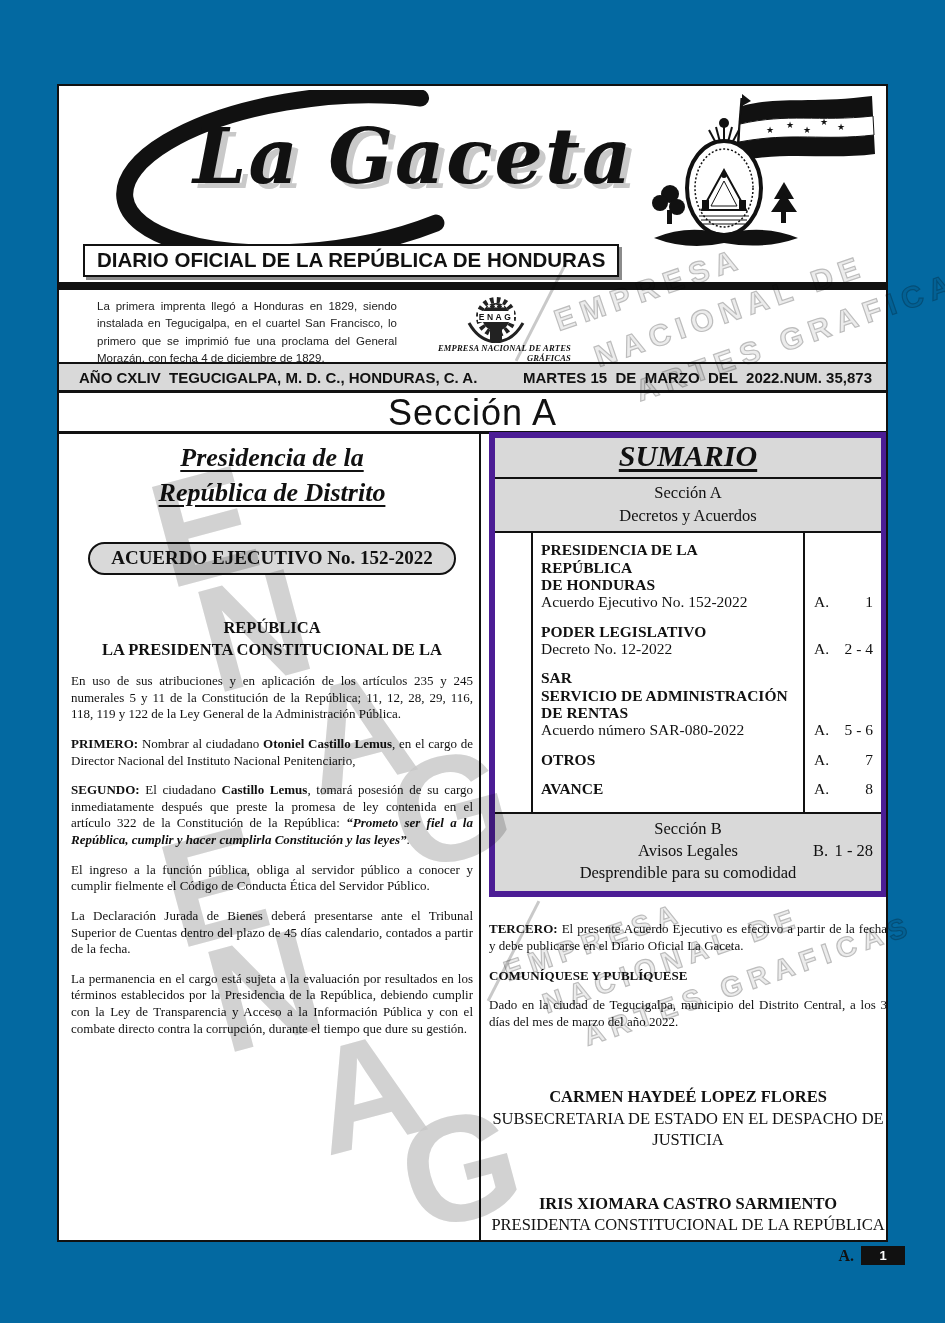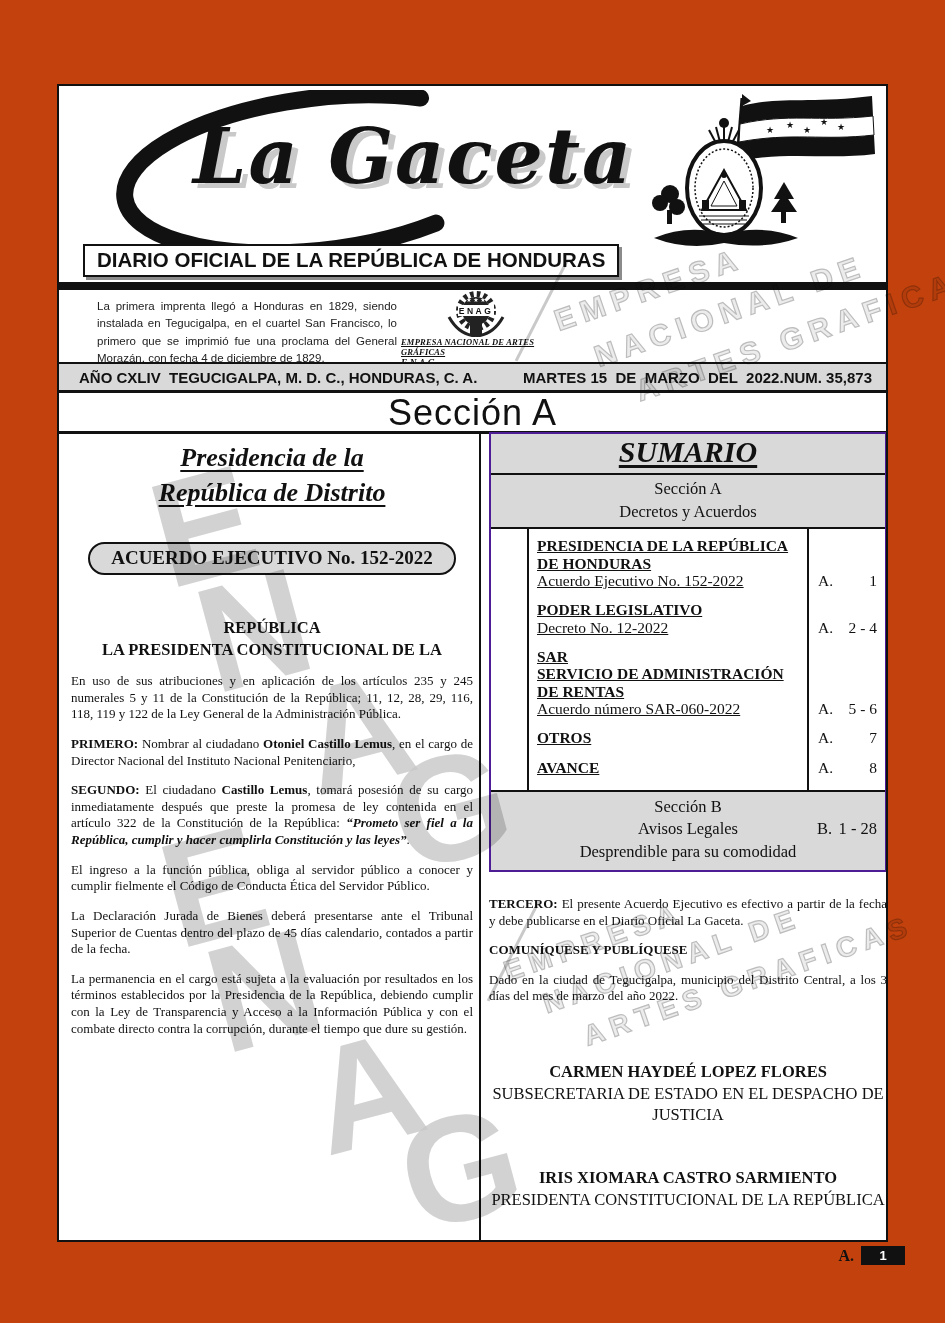--- a/index.html
+++ b/index.html
@@ -1,16 +1,16 @@
 <!DOCTYPE html>
 <html><head>
 <meta charset="utf-8">
 <style>
   html,body{margin:0;padding:0;background:#ffffff;}
-  .page{position:relative;width:945px;height:1323px;background:#c2410c;color:#111;
+  .page{position:relative;width:945px;height:1323px;background:#0369a1;color:#111;
         font-family:"Liberation Serif",serif;overflow:hidden;}
   .frame{position:absolute;left:57px;top:84px;width:831px;height:1158px;
          border:2px solid #111;box-sizing:border-box;background:#fff;overflow:hidden;}
 
   
   .masthead{position:absolute;left:0;top:0;width:100%;height:196px;}
   .logo-wrap{position:absolute;left:18px;top:4px;width:560px;height:164px;}
   .logo-swoosh{position:absolute;left:0;top:0;}
   .logo-text{position:absolute;left:116px;top:22px;font:italic 700 76px "DejaVu Serif",serif;
              letter-spacing:2px;color:#111;text-shadow:6px 5px 0 #c9c9c9;white-space:nowrap;}
@@ -18,21 +18,21 @@
   .diario-box{position:absolute;left:24px;top:158px;background:#fff;border:2px solid #111;
               box-shadow:3px 3px 0 #8b8b8b;padding:2px 12px 3px;white-space:nowrap;
               font:700 20.5px "Liberation Sans",sans-serif;}
   .band{position:absolute;left:-2px;top:196px;width:835px;height:8px;background:#111;}
 
   
   .intro{position:absolute;left:0;top:204px;width:100%;height:70px;font-family:"Liberation Sans",sans-serif;}
   .note{position:absolute;font-size:11.5px;line-height:1.5;color:#222;}
   .note-left{left:38px;top:8px;width:300px;text-align:justify;}
   .note-right{left:558px;top:11px;width:276px;}
-  .enag-wrap{position:absolute;left:342px;top:1px;width:170px;text-align:left;text-decoration:underline;}
+  .enag-wrap{position:absolute;left:342px;top:7px;width:170px;text-align:right;}
   .enag-caption{font:italic 700 8.5px "Liberation Serif",serif;letter-spacing:.2px;margin-top:-4px;}
   .enag-abbr{font:italic 700 9.5px "Liberation Serif",serif;margin-top:1px;}
 
   
   .datebar{position:absolute;left:0;top:276px;width:100%;height:31px;background:#d9d9d9;
            border-top:2px solid #111;border-bottom:3px solid #111;box-sizing:border-box;
            display:flex;align-items:center;justify-content:space-between;
            padding:0 14px 0 20px;font:700 15px "Liberation Sans",sans-serif;}
   .datebar span{white-space:pre;}
   .dl-group{display:flex;}
@@ -50,31 +50,31 @@
   .pill{margin:32px auto 0;width:364px;border:2px solid #111;border-radius:18px;background:#d9d9d9;
         text-align:center;font:700 19px "Liberation Serif",serif;padding:3px 0 4px;}
   .subheading{margin-top:42px;text-align:center;font-weight:700;font-size:16.5px;line-height:1.3;}
   .para{margin-top:13px;font-size:13px;line-height:1.28;text-align:justify;}
   .acuerda{margin-top:14px;text-align:center;font-weight:700;font-size:16.5px;}
   .b{font-weight:700;}
   .bq{font-weight:700;font-style:italic;}
 
   
   .col-right{position:absolute;left:430px;top:346px;width:398px;}
-  .sumario{border:2px solid #4c1d95;background:#fff;box-sizing:border-box;}
+  .sumario{border:6px solid #4c1d95;background:#fff;box-sizing:border-box;}
   .sum-head{background:#d9d9d9;border-bottom:2px solid #111;text-align:center;padding:1px 0 4px;}
   .sum-title{font:italic 700 30px "Liberation Serif",serif;text-decoration:underline;
              text-decoration-thickness:3px;text-underline-offset:3px;}
   .sum-sec{background:#d9d9d9;border-bottom:2px solid #111;text-align:center;
            font-size:16.5px;line-height:1.4;padding:2px 0 4px;}
   .sum-body{position:relative;padding:8px 0 2px 46px;}
   .sum-body::before{content:"";position:absolute;left:36px;top:0;bottom:0;width:2px;background:#111;}
   .sum-body::after{content:"";position:absolute;right:76px;top:0;bottom:0;width:2px;background:#111;}
   .sum-entry{display:flex;margin-bottom:12px;font-size:15.5px;line-height:1.12;}
-  .sum-main{flex:1;padding-right:14px;text-decoration:underline;}
+  .sum-main{flex:1;padding-right:14px;}
   .sum-title-line{font-weight:700;}
   .sum-page{width:76px;display:flex;justify-content:space-between;align-items:flex-end;
             padding:0 8px 0 9px;box-sizing:border-box;}
   .sum-foot{background:#d9d9d9;border-top:2px solid #111;text-align:center;
             font-size:16.5px;line-height:1.35;padding:4px 0 7px;}
   .foot-line2{position:relative;}
   .foot-pg{position:absolute;right:0;top:0;width:78px;display:flex;justify-content:space-between;
            padding:0 8px 0 10px;box-sizing:border-box;}
   .right-article{margin-top:24px;}
   .sig{text-align:center;font-size:16.5px;line-height:1.3;}
@@ -255,21 +255,21 @@
               <div class="sum-page">
                 <span>A.</span>
                 <span>2 - 4</span>
               </div>
             </div>
             <div class="sum-entry">
               <div class="sum-main">
                 <div class="sum-title-line">SAR</div>
                 <div class="sum-title-line">SERVICIO DE ADMINISTRACIÓN</div>
                 <div class="sum-title-line">DE RENTAS</div>
-                <div class="sum-item">Acuerdo número SAR-060-2022</div>
+                <div class="sum-item">Acuerdo número SAR-080-2022</div>
               </div>
               <div class="sum-page">
                 <span>A.</span>
                 <span>5 - 6</span>
               </div>
             </div>
             <div class="sum-entry">
               <div class="sum-main">
                 <div class="sum-title-line">OTROS</div>
               </div>

